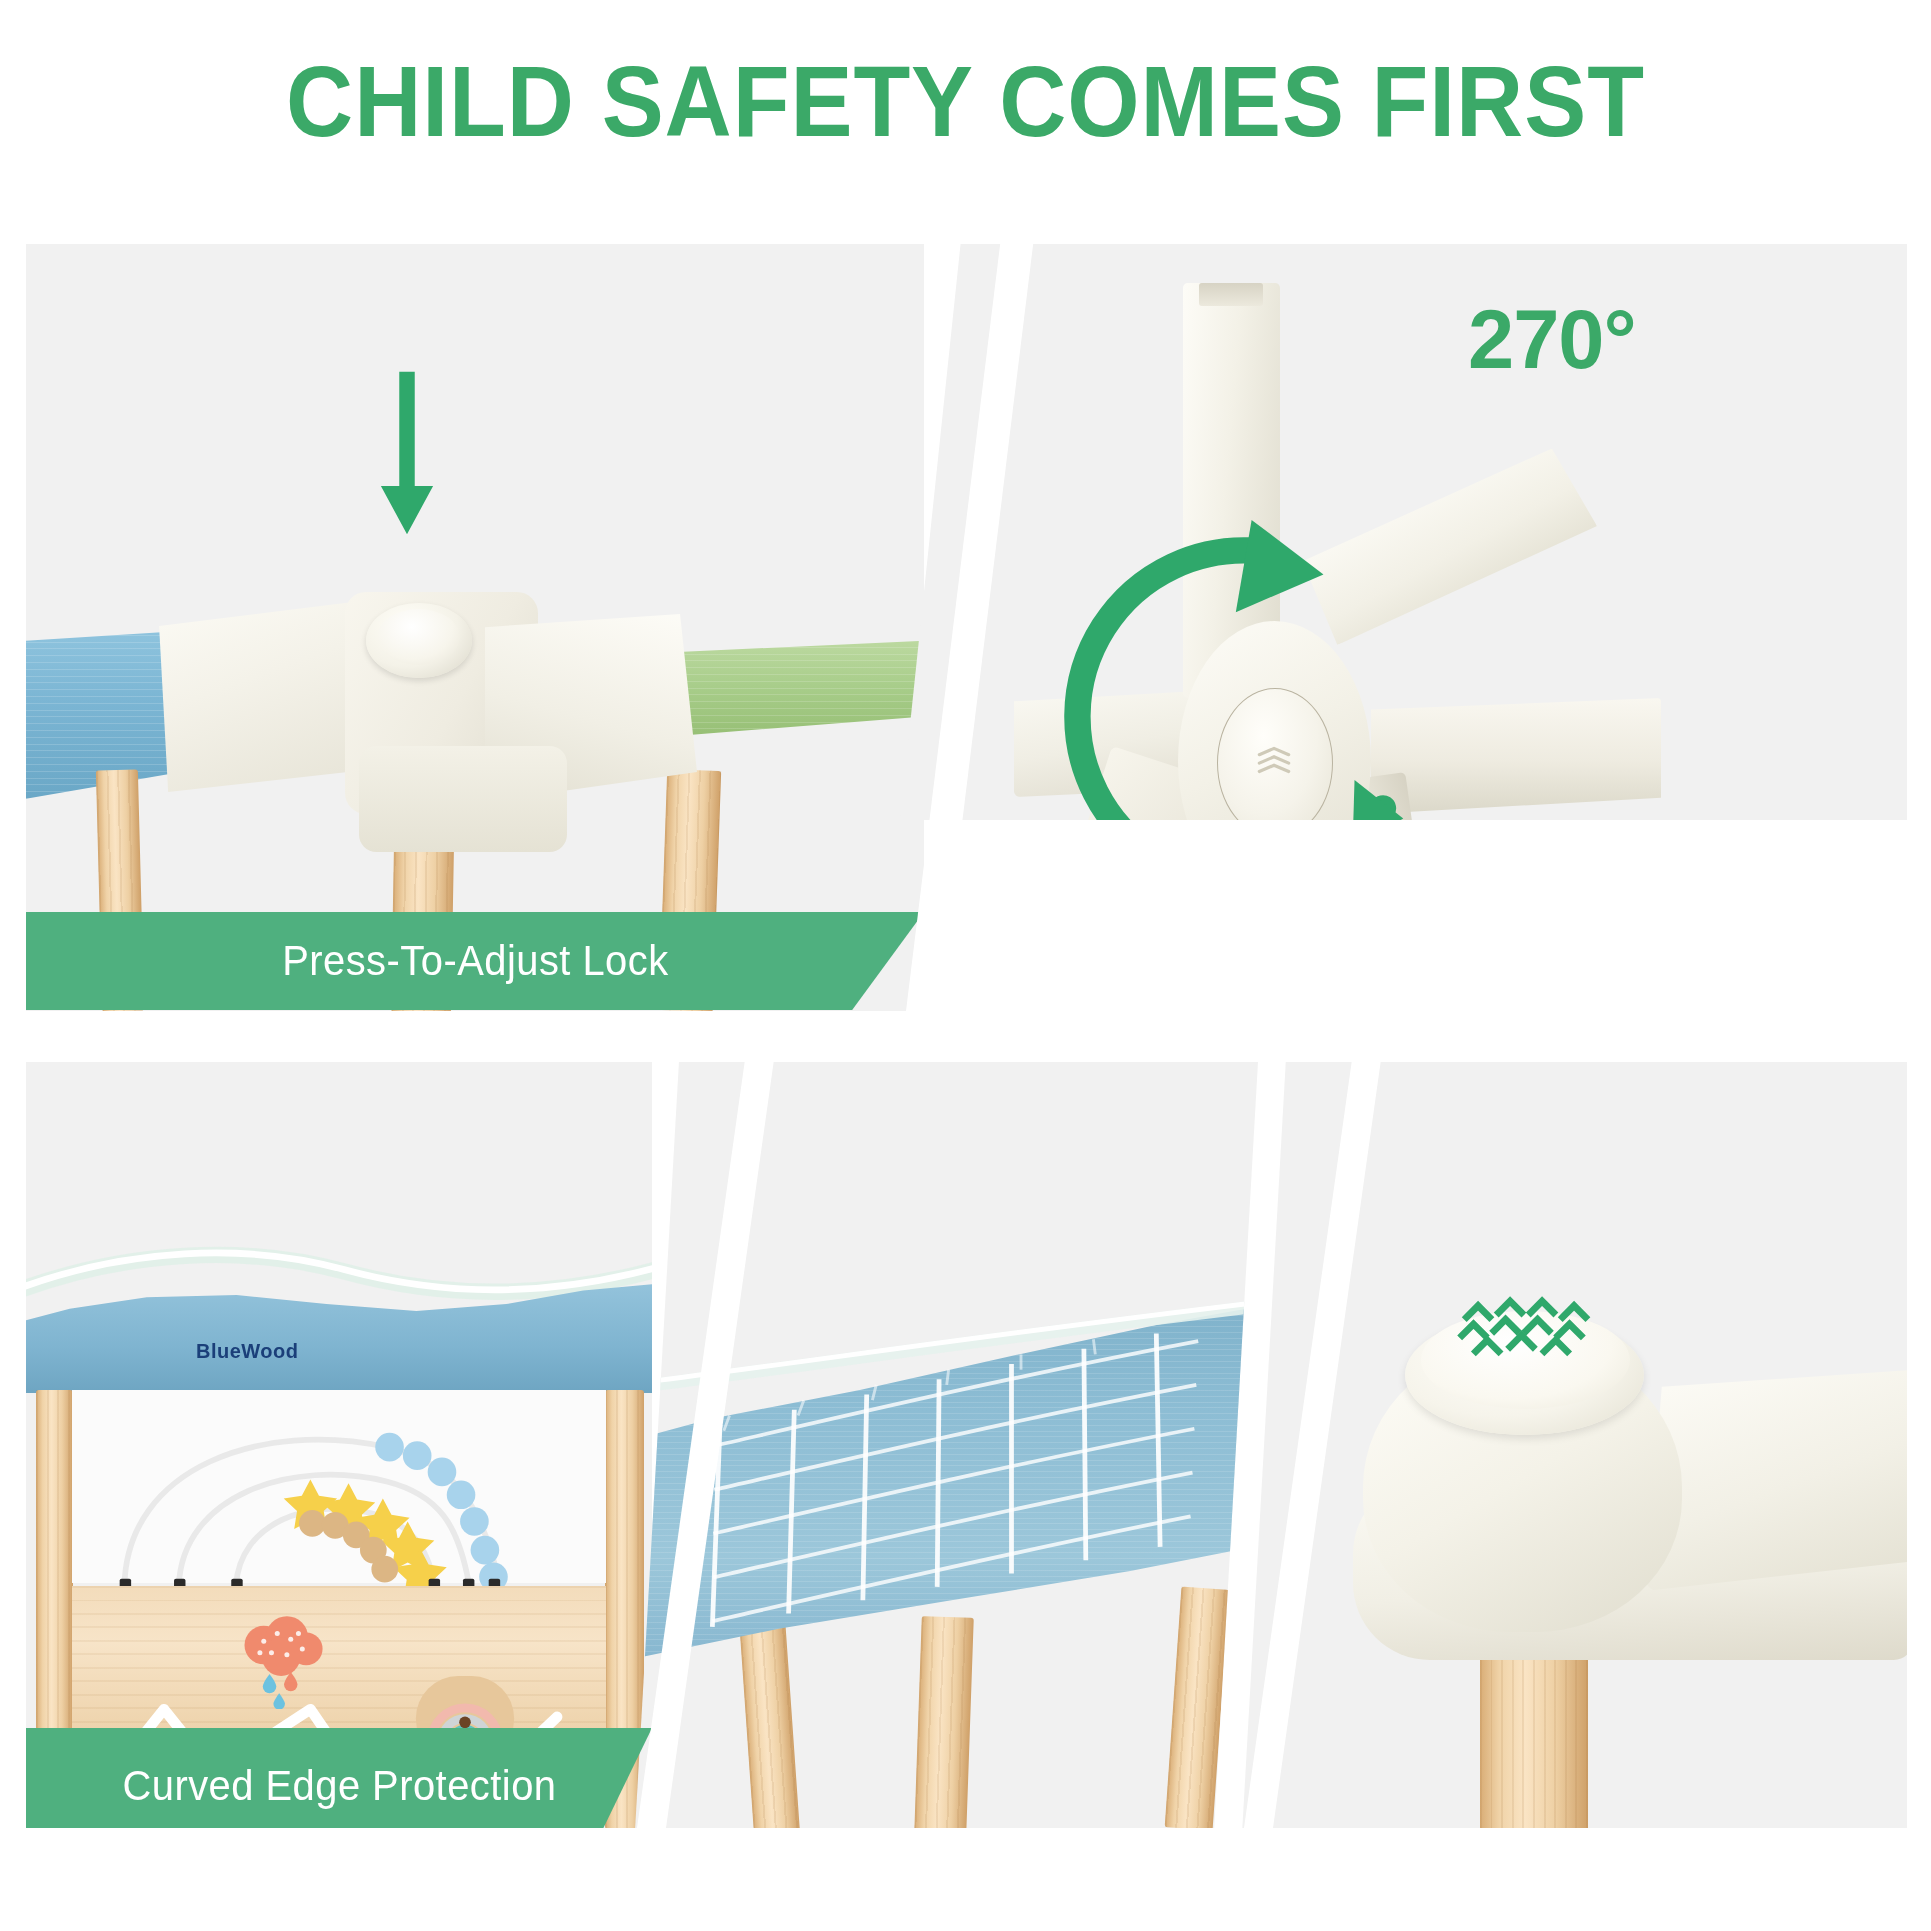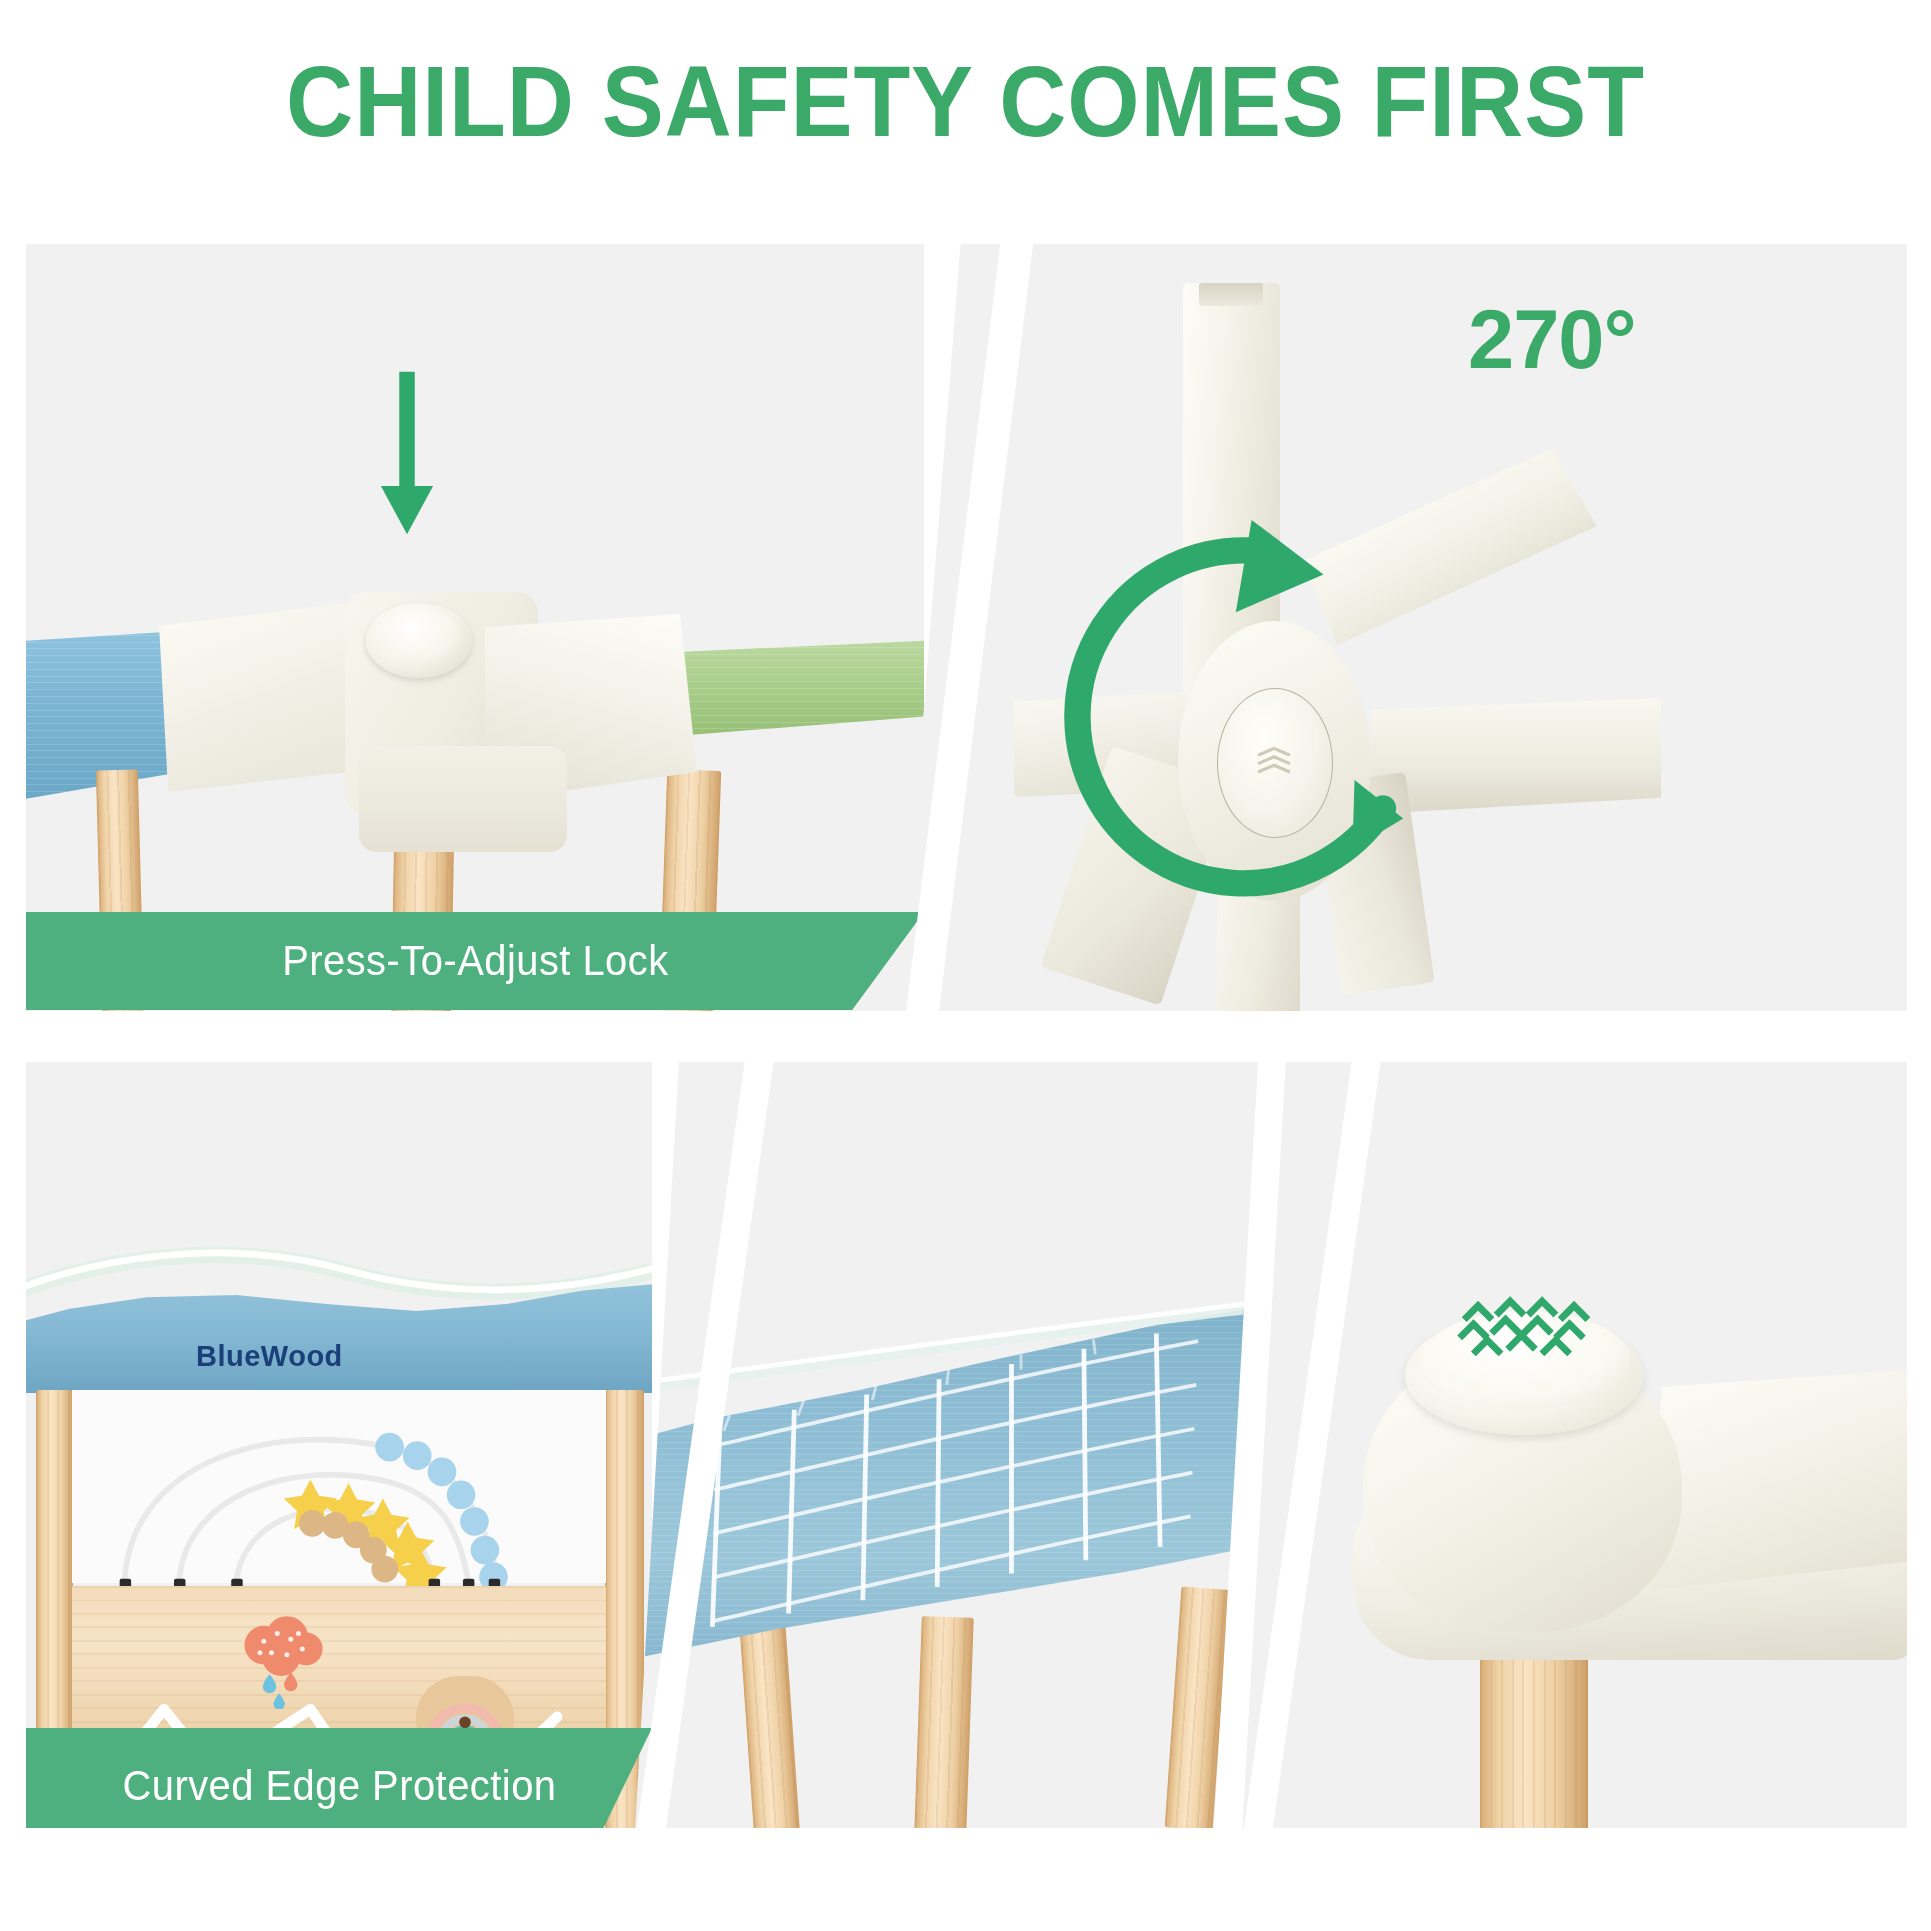--- a/index.html
+++ b/index.html
@@ -93,21 +93,21 @@
     letter-spacing:-1px;
   }
 
   
   .top-board {
     position:absolute;
     background: linear-gradient(180deg,#95c4dc 0%, #7fb4d0 60%, #6ea5c2 100%);
   }
   .brand {
     position:absolute; z-index:12;
-    color:#1b3f79; font-weight:bold; font-size:29px; letter-spacing:0.5px;
+    color:#1b3f79; font-weight:bold; font-size:20px; letter-spacing:0.5px;
   }
   .board-wood{
     position:absolute;
     background: linear-gradient(180deg,#f3dcbb 0%, #f7e4c8 25%, #efd5af 60%, #e7c79b 100%);
   }
   .board-wood::after{
     content:""; position:absolute; inset:0;
     background: repeating-linear-gradient(180deg, rgba(175,128,70,.10) 0 1.9px, rgba(0,0,0,0) 1.9px 13.5px);
   }
 
@@ -178,21 +178,21 @@
 
     <div class="capbar" style="left:0; top:668px; width:898px; height:98px;
                 clip-path: polygon(0 0, 100% 0, 92% 100%, 0 100%);">
       <span>Press-To-Adjust Lock</span>
     </div>
   </div>
 
   <div class="divider" style="left:906px; top:244px; width:33px; height:767px;
               transform: skewX(-7deg); transform-origin: bottom center;"></div>
 
-  <div class="panel" style="left:898px; top:244px; width:1009px; height:767px;
+  <div class="panel" style="left:898px; top:244px; width:1009px; height:576px;
               clip-path: polygon(6.2% 0, 100% 0, 100% 100%, 0.2% 100%);">
     <div class="panel-img">
 
       <div style="position:absolute; left:116px; top:439px; width:246px; height:114px;
                   background: linear-gradient(170deg,#fbfaf4 0%, #f0eee4 50%, #ddd9cb 100%);
                   clip-path: polygon(0 16%, 100% 4%, 100% 90%, 0 100%); border-radius:5.8px;"></div>
 
       <div style="position:absolute; left:473px; top:454px; width:290px; height:116px;
                   background: linear-gradient(180deg,#f9f7f0 0%, #eeebe0 55%, #dbd8c9 100%);
                   clip-path: polygon(0 10%, 100% 0, 100% 86%, 0 100%); border-radius:3.9px;"></div>

